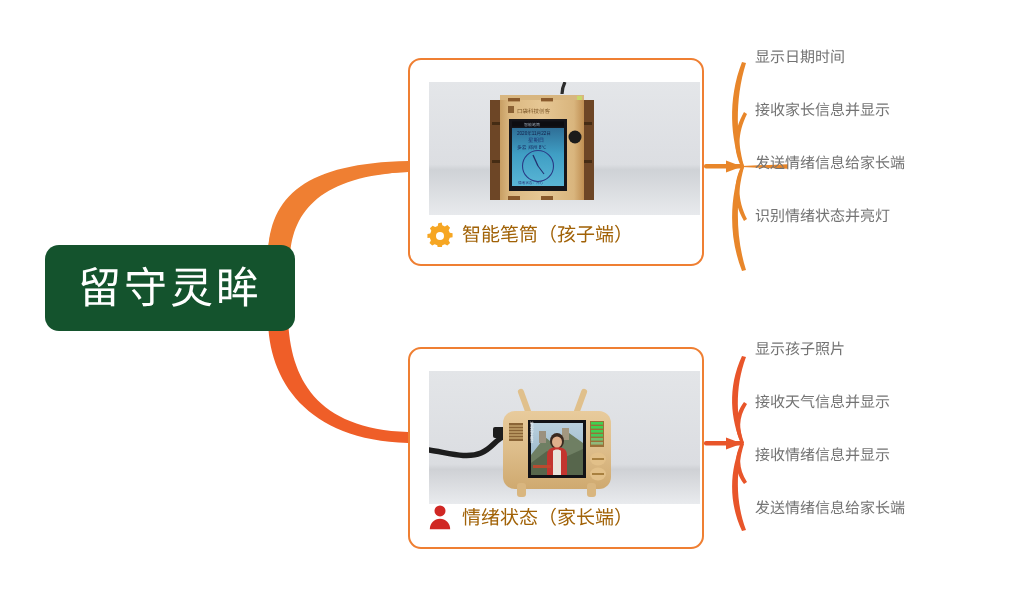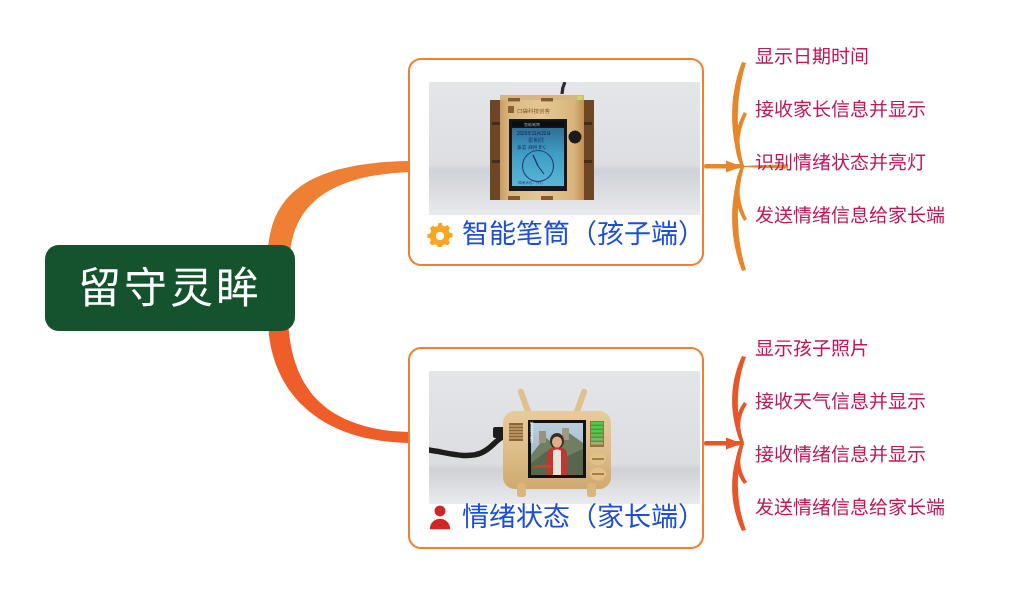--- a/index.html
+++ b/index.html
@@ -87,36 +87,36 @@
     height: 40px;
   }
   .card-label .label-icon {
     width: 26px;
     height: 26px;
     margin-right: 9px;
     flex: 0 0 auto;
     display: block;
   }
   .card-label .label-text {
-    font-size: 27px;
-    color: #1d4ed8;
+    font-size: 19px;
+    color: #a16207;
     line-height: 1;
     white-space: nowrap;
   }
 
   
   .leaf-list {
     position: absolute;
     z-index: 4;
   }
   .leaf-list.top { left: 755px; top: 45px; }
   .leaf-list.bottom { left: 755px; top: 337px; }
   .leaf-item {
-    font-size: 19px;
-    color: #be185d;
+    font-size: 15px;
+    color: #737373;
     line-height: 1;
     white-space: nowrap;
     height: 23px;
     display: flex;
     align-items: center;
     text-align: center;
   }
   .leaf-list.top .leaf-item { margin-bottom: 30px; }
   .leaf-list.bottom .leaf-item { margin-bottom: 30px; }
 </style>
@@ -317,22 +317,22 @@
         <circle cx="12" cy="6.4" r="5.1" fill="#d02724"></circle>
         <path fill="#d02724" d="M2.6 23.2c0-5.6 4.2-9.6 9.4-9.6s9.4 4 9.4 9.6z"></path>
       </svg>
       <span class="label-text">情绪状态（家长端）</span>
     </div>
   </div>
 
   <div class="leaf-list top">
     <div class="leaf-item">显示日期时间</div>
     <div class="leaf-item">接收家长信息并显示</div>
+    <div class="leaf-item">发送情绪信息给家长端</div>
     <div class="leaf-item">识别情绪状态并亮灯</div>
-    <div class="leaf-item">发送情绪信息给家长端</div>
   </div>
 
   <div class="leaf-list bottom">
     <div class="leaf-item">显示孩子照片</div>
     <div class="leaf-item">接收天气信息并显示</div>
     <div class="leaf-item">接收情绪信息并显示</div>
     <div class="leaf-item">发送情绪信息给家长端</div>
   </div>
 
 </div>

